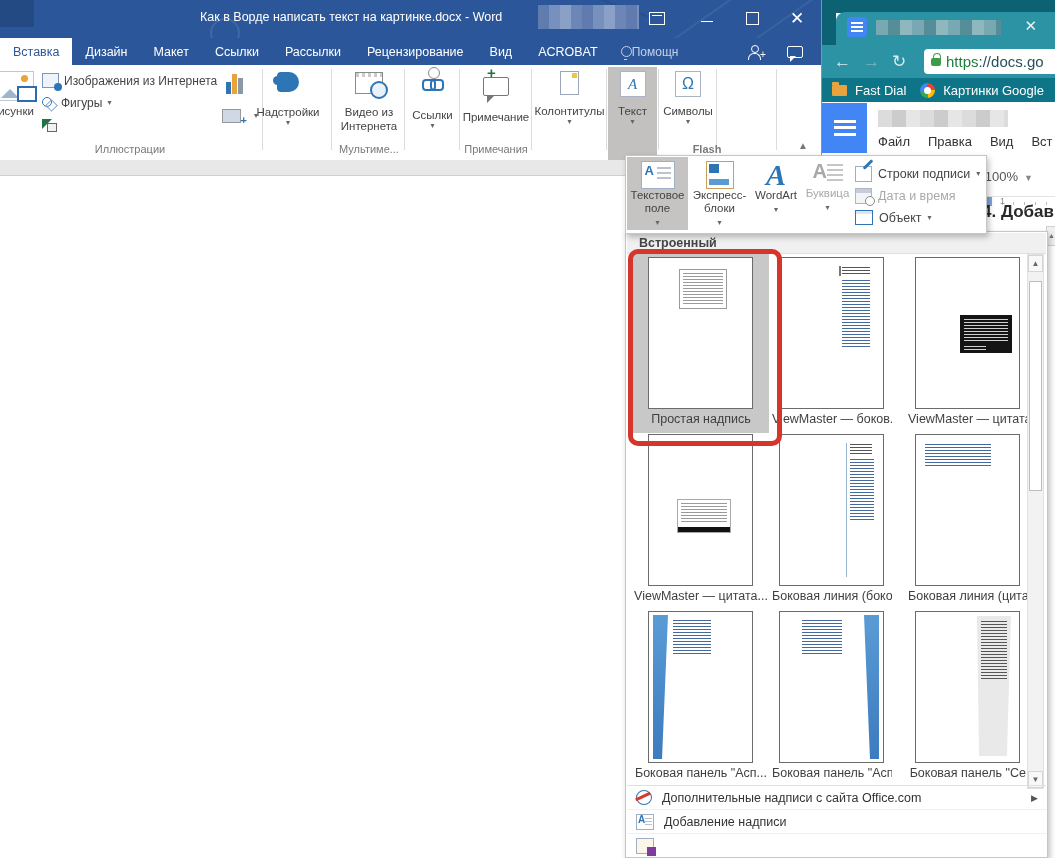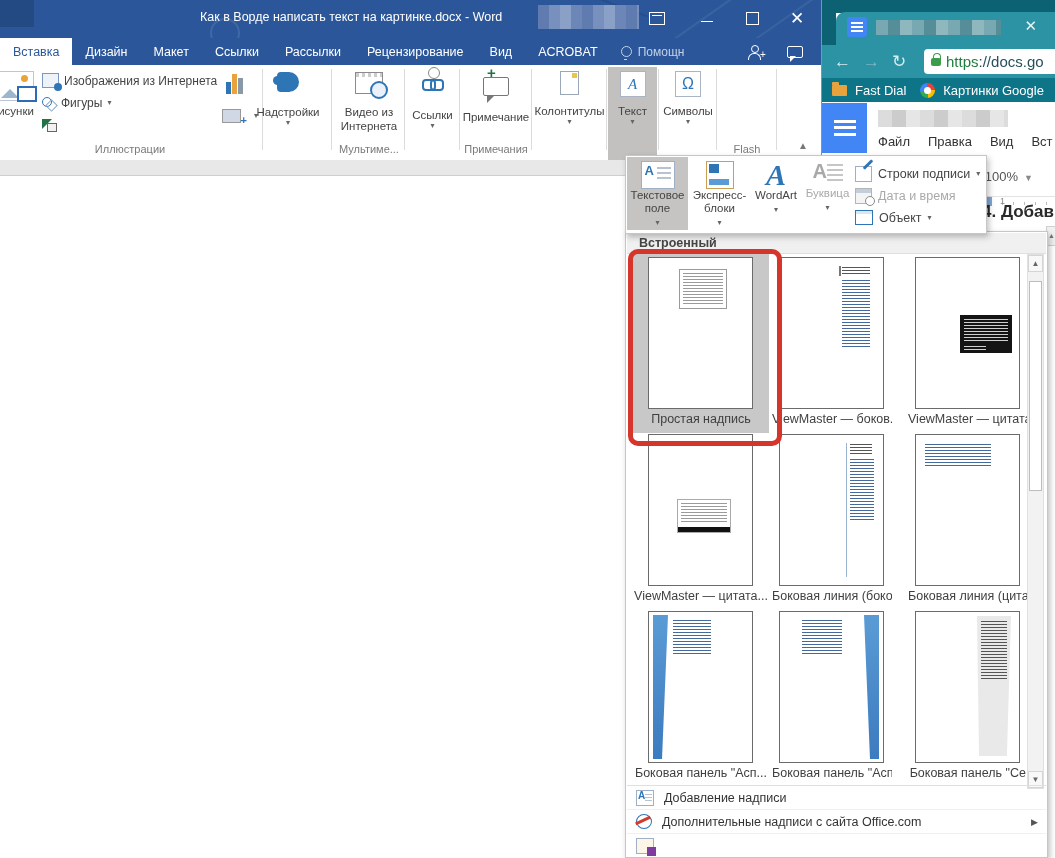--- a/index.html
+++ b/index.html
@@ -21,21 +21,21 @@
   #btn-ribbonopts .box{width:14px;height:11px;border:1px solid #fff;position:relative;}
   #btn-ribbonopts .box:before{content:"";position:absolute;left:2px;right:2px;top:2px;border-top:1px solid #fff;}
   #btn-min{left:691px;} #btn-min .bar{width:12px;height:1px;background:#fff;margin-top:6px;}
   #btn-max{left:736px;} #btn-max .box{width:11px;height:11px;border:1px solid #fff;}
   #btn-close{left:781px;font-size:17px;font-weight:300;}
 
   
   #tabrow{left:0;top:38px;width:821px;height:27px;background:#2b579a;display:flex;align-items:stretch;overflow:hidden;}
   .tab{display:flex;align-items:center;padding:0 13px;color:#fff;font-size:12.5px;white-space:nowrap;}
   .tab.active{background:#fff;color:#2b579a;}
-  #assistant{display:flex;align-items:center;gap:6px;color:#c3d1e8;padding:0 10px;}
+  #assistant{display:flex;align-items:center;gap:0;color:#c3d1e8;padding:0 10px;}
   .bulb{width:9px;height:9px;border:1.5px solid #c3d1e8;border-radius:50%;position:relative;}
   .bulb:after{content:"";position:absolute;left:2px;top:9px;width:3px;height:3px;border-bottom:1.5px solid #c3d1e8;}
   #tab-icons{margin-left:auto;display:flex;align-items:center;gap:28px;padding-right:18px;}
   .person{width:10px;height:10px;position:relative;}
   .person:before{content:"";position:absolute;left:2px;top:-2px;width:6px;height:6px;border:1.2px solid #fff;border-radius:50%;}
   .person:after{content:"";position:absolute;left:-1px;top:6px;width:11px;height:6px;border:1.2px solid #fff;border-bottom:none;border-radius:6px 6px 0 0;}
   .plus{position:absolute;left:11px;top:2px;color:#fff;font-size:10px;}
   .bubble{width:14px;height:10px;border:1.2px solid #fff;border-radius:2px;position:relative;}
   .bubble:after{content:"";position:absolute;left:2px;bottom:-5px;border:3px solid transparent;border-top-color:#fff;border-left-color:#fff;}
 
@@ -314,21 +314,21 @@
       </div>
       <div class="rdiv" style="left:658px;"></div>
 
       <div class="bigbtn" style="left:660px;width:56px;">
         <div style="height:30px;padding-top:4px;"><span class="ic-omega" style="display:inline-flex;">Ω</span></div>
         <div class="lbl">Символы</div>
         <div class="dd">▾</div>
       </div>
       <div class="rdiv" style="left:716px;"></div>
 
-      <div class="grp-label" style="left:718px;width:58px;">Flash</div>
+      <div class="grp-label" style="left:678px;width:58px;font-weight:bold;">Flash</div>
       <div class="rdiv" style="left:776px;"></div>
 
       <div class="chev">▲</div>
     </div>
 
     <div id="ribbon-bottom" class="abs"></div>
     <div id="docarea" class="abs"></div>
   </div>
 
   <div id="browser" class="abs">
@@ -488,27 +488,27 @@
     <div class="glabel" style="left:282px;top:534px;width:130px;">Боковая панель "Се...</div>
 
     <div id="gal-scroll">
       <div class="sbtn" style="top:0;">▲</div>
       <div id="gal-thumb"></div>
       <div class="sbtn" style="bottom:0;">▼</div>
     </div>
 
     <div id="gal-menu">
       <div class="mitem">
-        <span class="ic-addtb"></span>
-        <span>Добавление надписи</span>
-      </div>
-      <div class="mitem">
         <span class="ic-moreweb"></span>
         <span>Дополнительные надписи с сайта Office.com</span>
         <span class="subarrow">▶</span>
       </div>
       <div class="mitem">
+        <span class="ic-addtb"></span>
+        <span>Добавление надписи</span>
+      </div>
+      <div class="mitem">
         <span class="ic-savesel"></span>
       </div>
     </div>
   </div>
 
 </div>
 
 </body></html>

